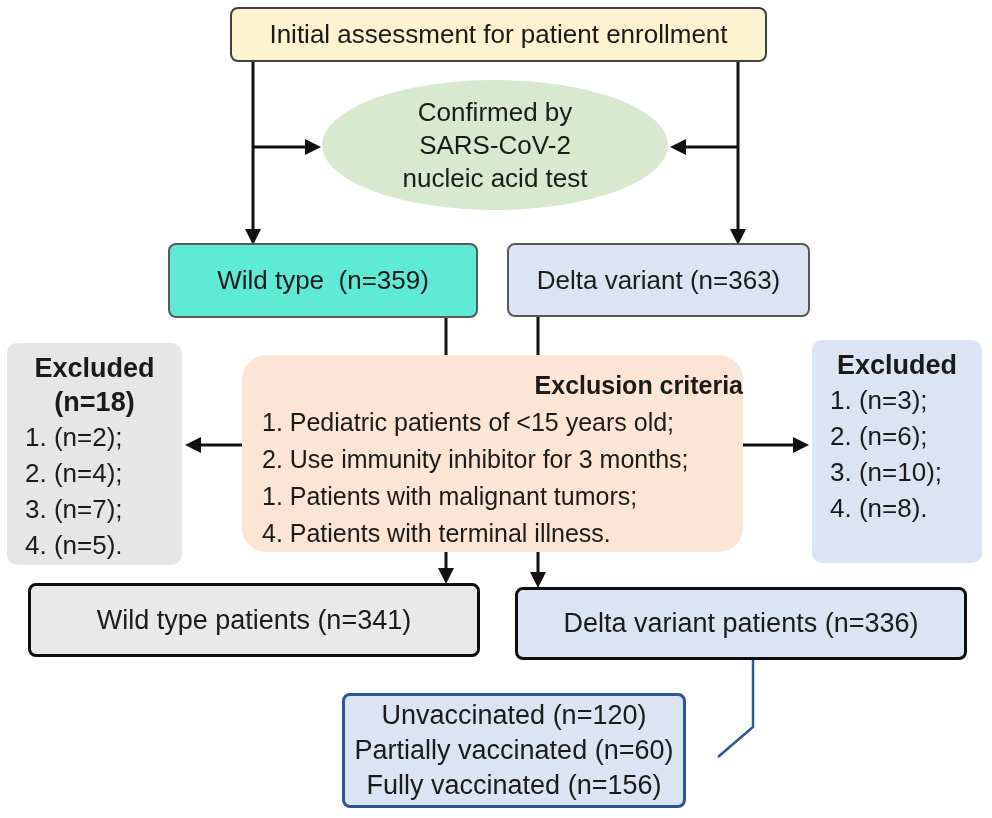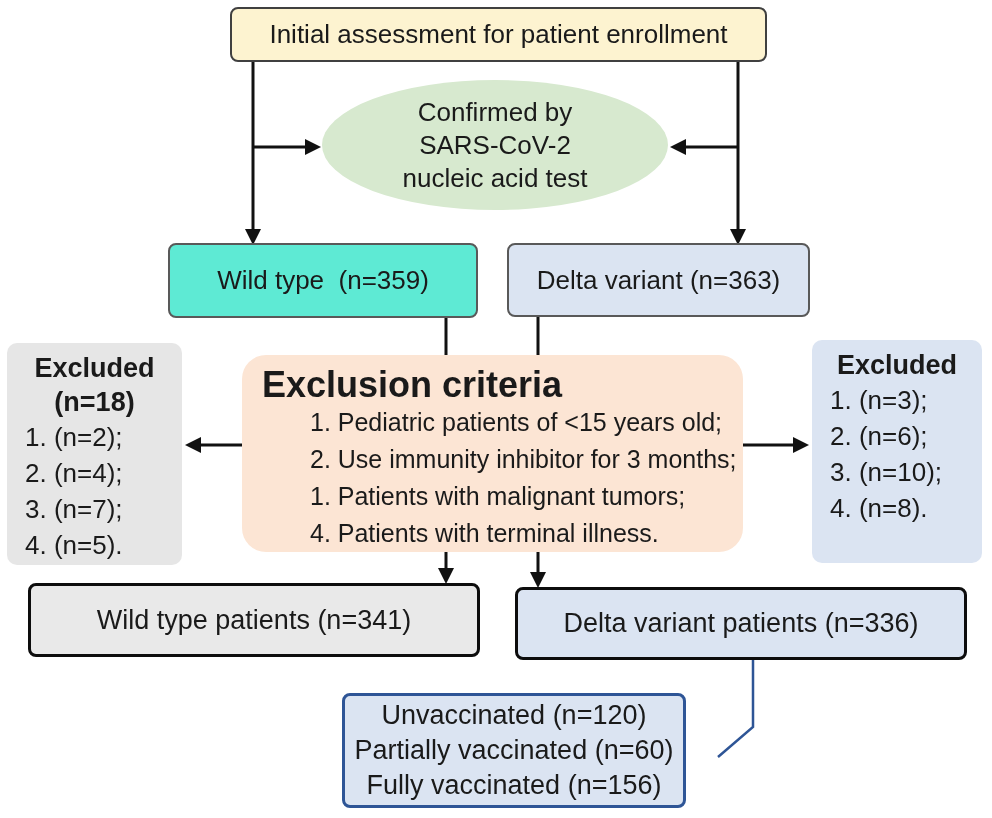--- a/index.html
+++ b/index.html
@@ -15,23 +15,23 @@
   .delta     { left:507px; top:243px; width:303px; height:74px; background:#dbe4f2; border:2px solid #595959; font-size:26px; }
 
   .side      { position:absolute; z-index:1; border-radius:10px; padding-top:8px; font-size:26px; }
   .side .t   { font-weight:bold; text-align:center; font-size:27px; line-height:34px; }
   .side ul   { list-style:none; padding-left:18px; line-height:36px; }
   .excl-left  { left:7px;   top:343px; width:175px; height:222px; background:#e6e6e6; }
   .excl-right { left:812px; top:340px; width:170px; height:223px; background:#dbe4f2; }
 
   .criteria  { position:absolute; z-index:1; left:242px; top:355px; width:501px; height:197px;
                background:#fce5d4; border-radius:24px; padding:11px 0 0 20px; font-size:25px; line-height:37px; }
-  .criteria .t { font-weight:bold; font-size:36px; line-height:38px; }
+  .criteria .t { font-weight:bold; font-size:25px; line-height:38px;text-align:right; }
   .criteria ul { list-style:none; }
-  .criteria li { white-space:nowrap;margin-left:48px; }
+  .criteria li { white-space:nowrap; }
 
   .wildp  { left:28px;  top:583px; width:452px; height:74px;  background:#e9e9e9; border:3px solid #0d0d0d; font-size:27px; }
   .deltap { left:515px; top:587px; width:452px; height:73px;  background:#dbe4f2; border:3px solid #0d0d0d; font-size:27px; }
   .vacc   { left:342px; top:693px; width:344px; height:115px; background:#dbe4f2; border:3px solid #2e5596; font-size:27px; line-height:35px; flex-direction:column; }
 </style>
 </head>
 <body>
 
 <div class="stage">
 

